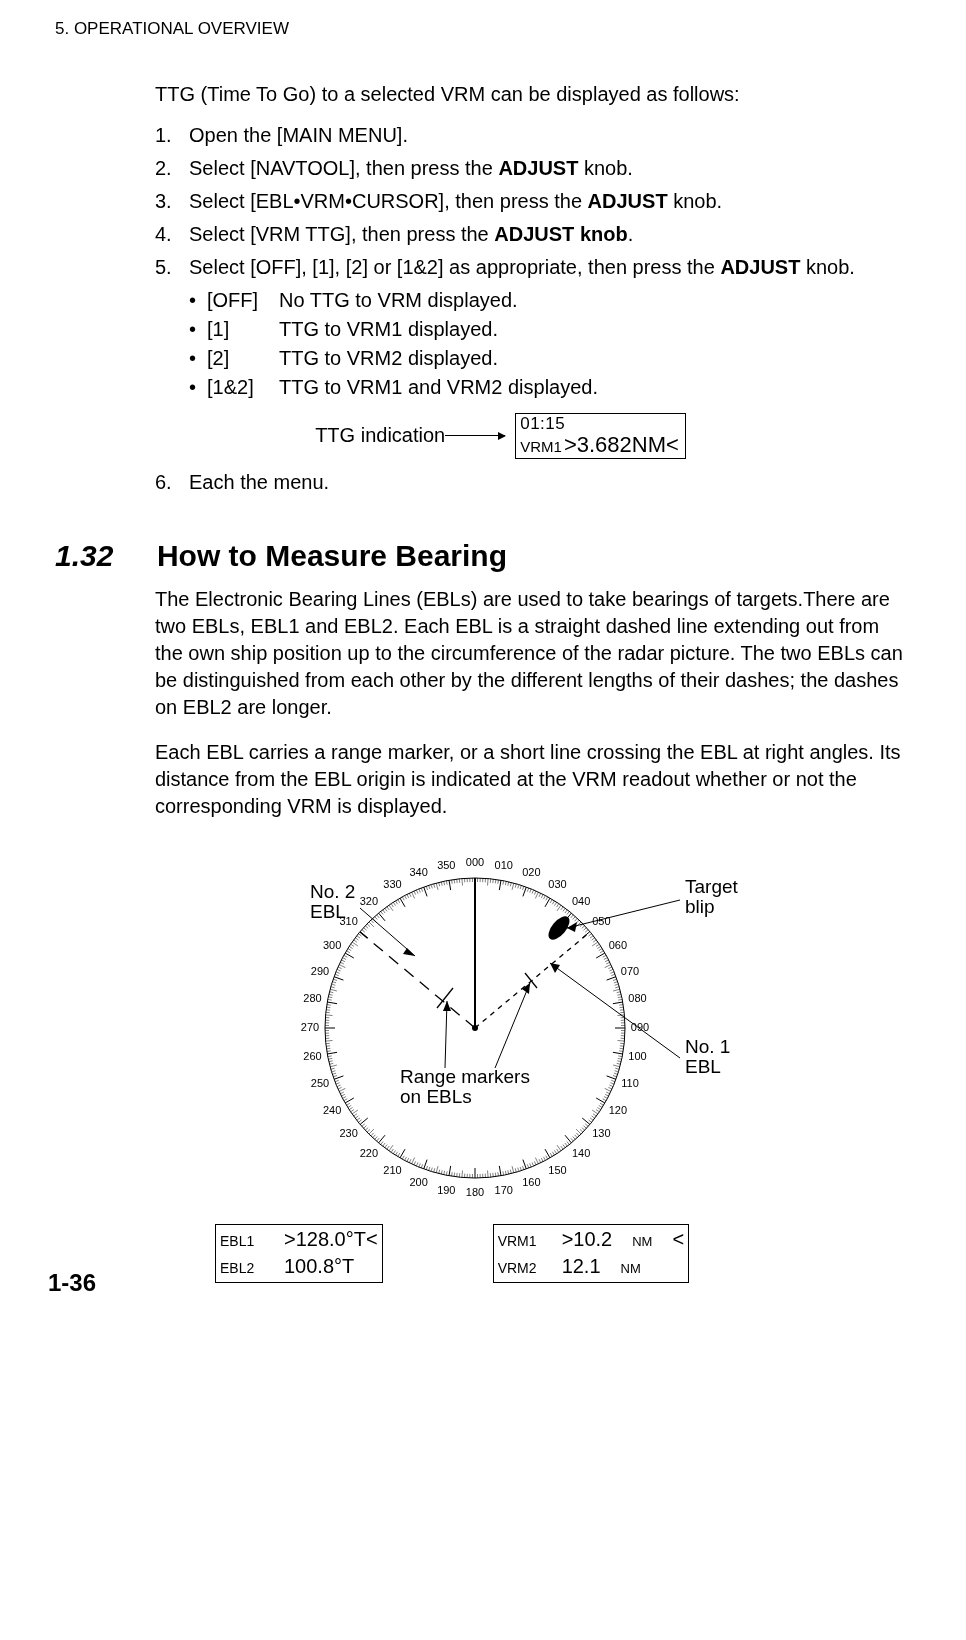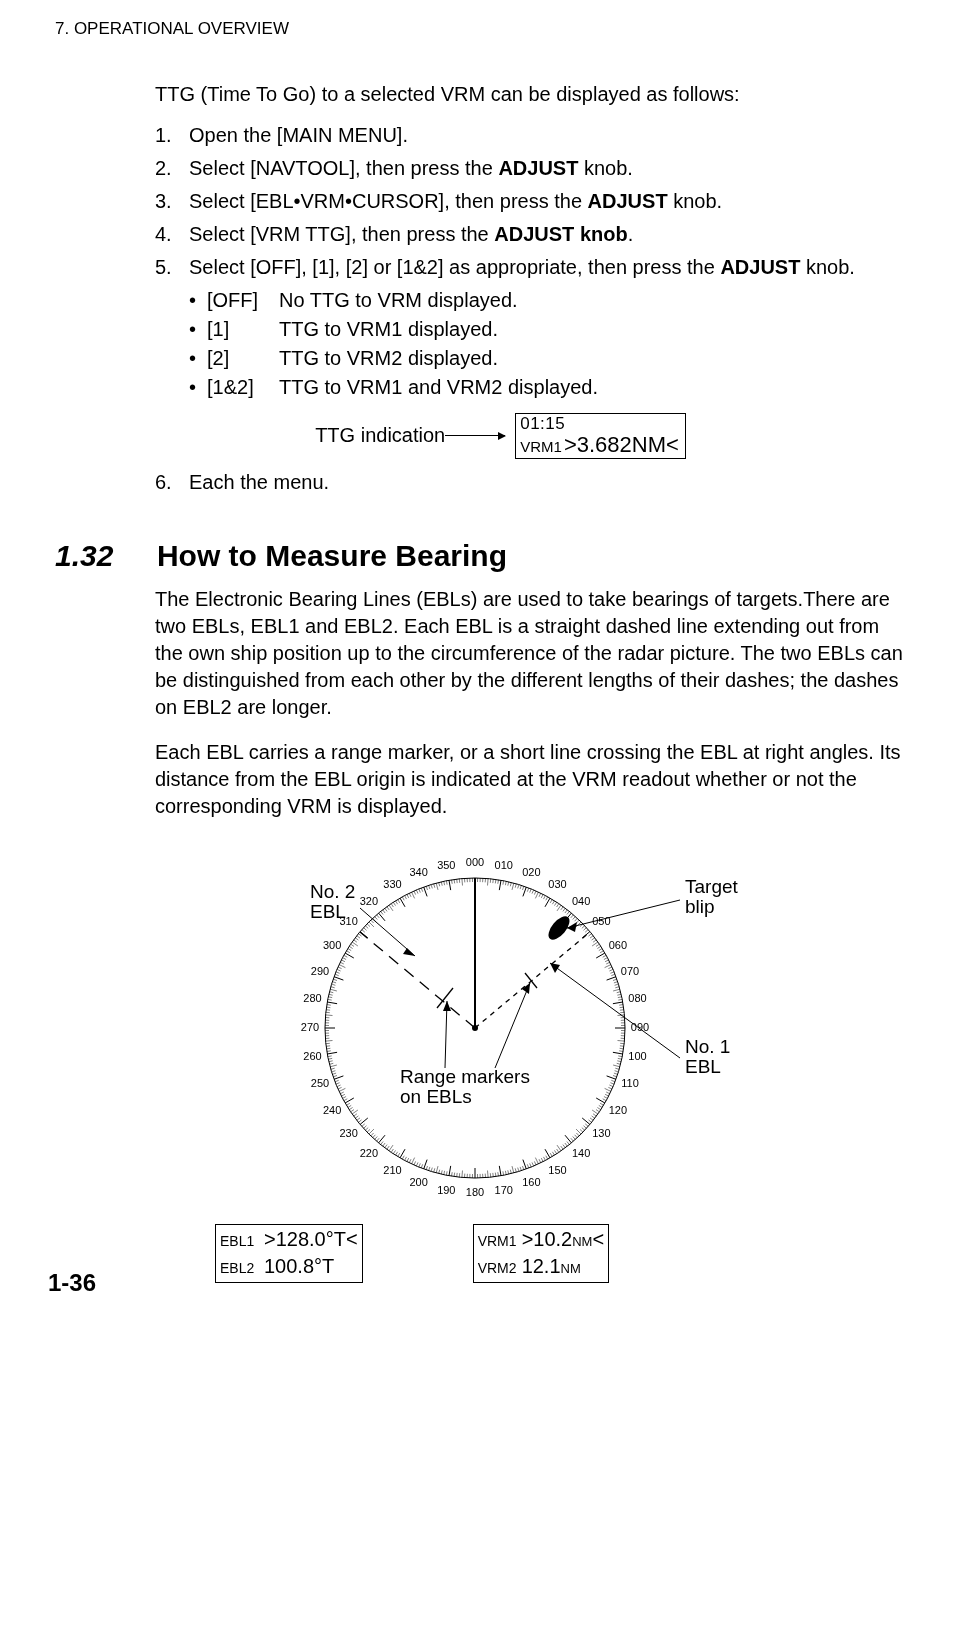--- a/index.html
+++ b/index.html
@@ -96,38 +96,38 @@
     margin-top: 6px;
     margin-left: 60px;
     display: flex;
     gap: 110px;
   }
   .readout-box {
     border: 1px solid #000;
     padding: 1px 4px 2px 4px;
     font-size: 18px;
   }
-  .readout-box .row { display: flex; align-items: baseline; }
+  .readout-box .row { display: flex; align-items: baseline; gap: 20px; }
   .readout-box .row .lbl { font-size: 14px; width: 44px; }
   .readout-box .row .val { font-size: 20px; font-family: "Arial Narrow", Arial; }
   .readout-box .row .sm { font-size: 13px; }
   .page-num {
     position: absolute;
     bottom: 24px;
     left: 48px;
     font-weight: bold;
     font-size: 24px;
   }
   svg text { font-family: Arial, Helvetica, sans-serif; }
 </style>
 </head>
 <body>
 
 <div class="page">
-  <div class="header">7.  OPERATIONAL OVERVIEW</div>
+  <div class="header">5.  OPERATIONAL OVERVIEW</div>
 
 
   <div class="body-block">
     <div class="intro">TTG (Time To Go) to a selected VRM can be displayed as follows:</div>
 
     <div class="ol-list">
       <div class="ol-item">
         <span class="ol-num">1.</span>
         <span>Open the [MAIN MENU].</span>
       </div>

